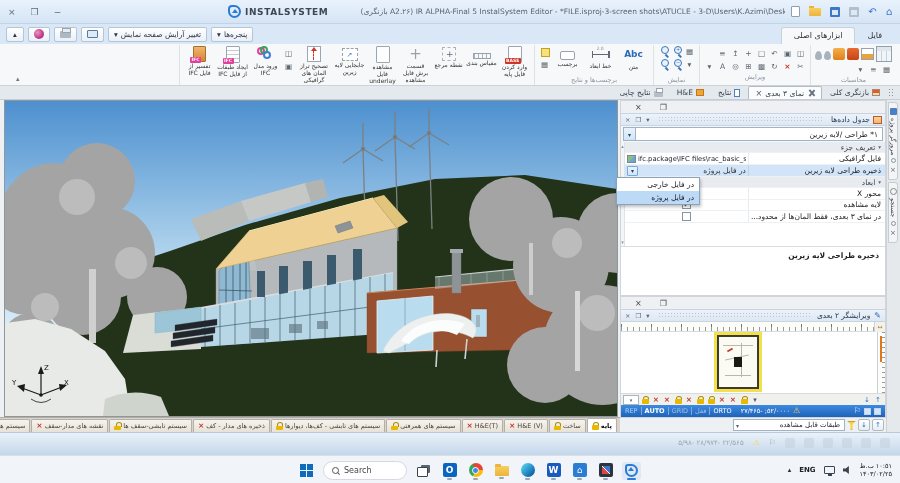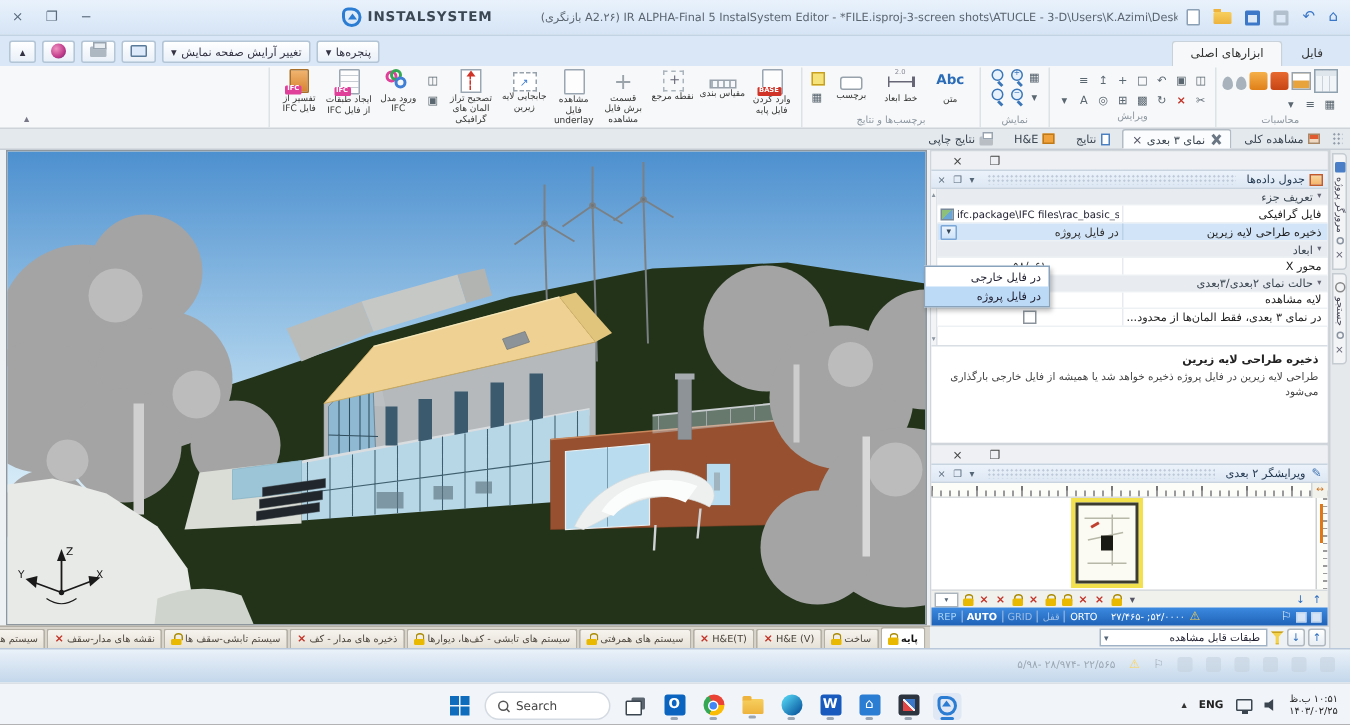--- a/index.html
+++ b/index.html
@@ -443,21 +443,21 @@
       </div>
       <div class="rlabel">پایه</div>
     </div>
   </div>
   <span class="ribcollapse">▴</span>
 
   <div class="doctabs">
     <span class="dots"></span>
     <div class="dtab">
       <span class="dt-info"></span>
-      <span>مشاهده کلی</span>
+      <span>بازنگری کلی</span>
     </div>
     <div class="dtab active">
       <span class="dt-3d"></span>
       <span>نمای ۳ بعدی</span>
       <span class="dclose">×</span>
     </div>
     <div class="dtab">
       <span class="dt-doc"></span>
       <span>نتایج</span>
     </div>
@@ -589,20 +589,24 @@
         <span>❐</span>
       </div>
       <div class="phead">
         <span class="tblico"></span>
         <span class="ptitle">جدول داده‌ها</span>
         <span class="pdots"></span>
         <span class="phbtn">▾</span>
         <span class="phbtn">❐</span>
         <span class="phbtn">×</span>
       </div>
+      <div class="pcombo">
+        <span class="ctext">۱* طراحی /لایه زیرین</span>
+        <span class="ddbtn">▾</span>
+      </div>
       <div class="gridwrap">
         <div class="scrollcol">
           <span>▴</span>
             <span>▾</span>
         </div>
         <div class="grows">
           <div class="grow gsec h11">
             <span class="chev">▾</span>
             <span>تعریف جزء</span>
           </div>
@@ -623,41 +627,36 @@
           <div class="grow gsec h11">
             <span class="chev">▾</span>
             <span>ابعاد</span>
           </div>
           <div class="grow h115">
             <div class="gval center">
                 <span>۵۸/۰۶۱</span>
               </div>
             <div class="glabel">محور X</div>
           </div>
-          <div class="grow gsec h11">
-            <span class="chev">▾</span>
-            <span>حالت نمای ۲بعدی/۳بعدی</span>
-          </div>
           <div class="grow h115">
             <div class="gval center">
                 <span class="cb">✓</span>
               </div>
             <div class="glabel">لایه مشاهده</div>
           </div>
           <div class="grow h12">
             <div class="gval center">
                 <span class="cb"></span>
               </div>
             <div class="glabel">در نمای ۳ بعدی، فقط المان‌ها از محدود...</div>
           </div>
         </div>
       </div>
       <div class="phelp">
         <div class="ht">ذخیره طراحی لایه زیرین</div>
-        <div class="hb">طراحی لایه زیرین در فایل پروژه ذخیره خواهد شد یا همیشه از فایل خارجی بارگذاری می‌شود</div>
       </div>
     </div>
 
     <div class="panel p2">
       <div class="pwinrow">
         <span>×</span>
         <span>❐</span>
       </div>
       <div class="phead">
         <span class="phbtn" style="color:#3a6fae;font-size:8px">✎</span>

